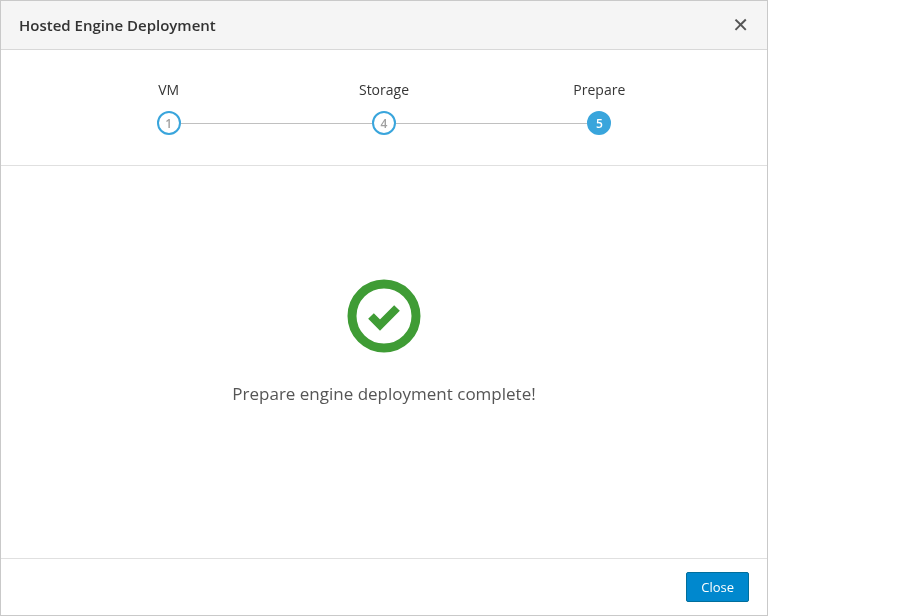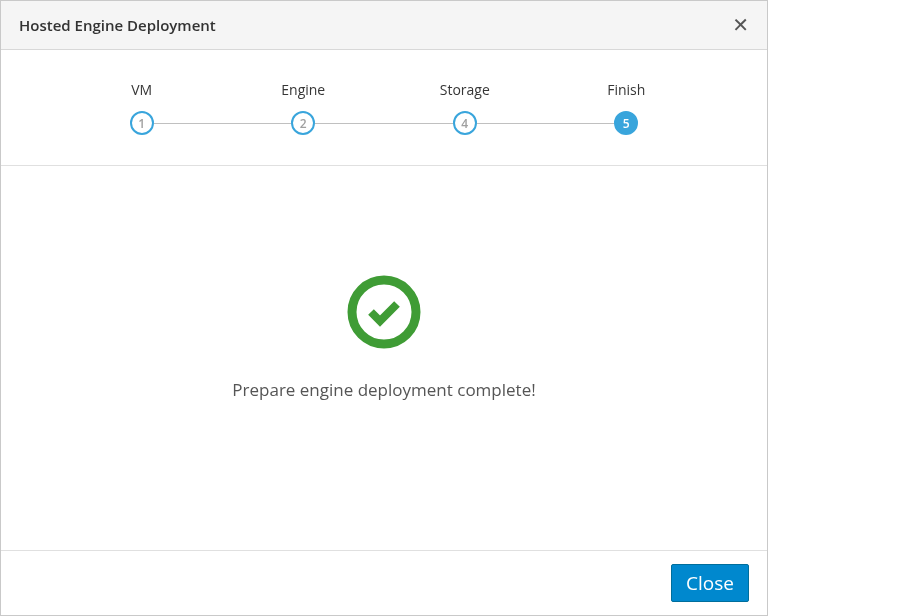--- a/index.html
+++ b/index.html
@@ -128,21 +128,21 @@
       border-top: 1px solid #e0e0e0;
       padding: 13px 18px;
       display: flex;
       justify-content: flex-end;
     }
     .close-button {
       background: #0088ce;
       color: #fff;
       border: 1px solid #006e9c;
       padding: 5px 14px;
-      font-size: 19px;
+      font-size: 13px;
       border-radius: 2px;
       cursor: pointer;
       font-family: inherit;
     }
   </style>
 </head>
 <body>
 
 <div class="modal">
 
@@ -155,41 +155,33 @@
     <div class="steps-row">
 
       <div class="step">
         <div class="step-label">VM</div>
         <div class="step-circle-row">
           <div class="step-circle">1</div>
           <div class="step-line right"></div>
         </div>
       </div>
 
-      <div class="step">
-        <div class="step-label">Engine</div>
-        <div class="step-circle-row">
-          <div class="step-line left"></div>
-          <div class="step-circle">2</div>
-          <div class="step-line right"></div>
-        </div>
-      </div>
 
 
       <div class="step">
         <div class="step-label">Storage</div>
         <div class="step-circle-row">
           <div class="step-line left"></div>
           <div class="step-circle">4</div>
           <div class="step-line right"></div>
         </div>
       </div>
 
       <div class="step">
-        <div class="step-label">Finish</div>
+        <div class="step-label">Prepare</div>
         <div class="step-circle-row">
           <div class="step-line left"></div>
           <div class="step-circle active">5</div>
         </div>
       </div>
 
     </div>
   </div>
 
   <div class="content">

